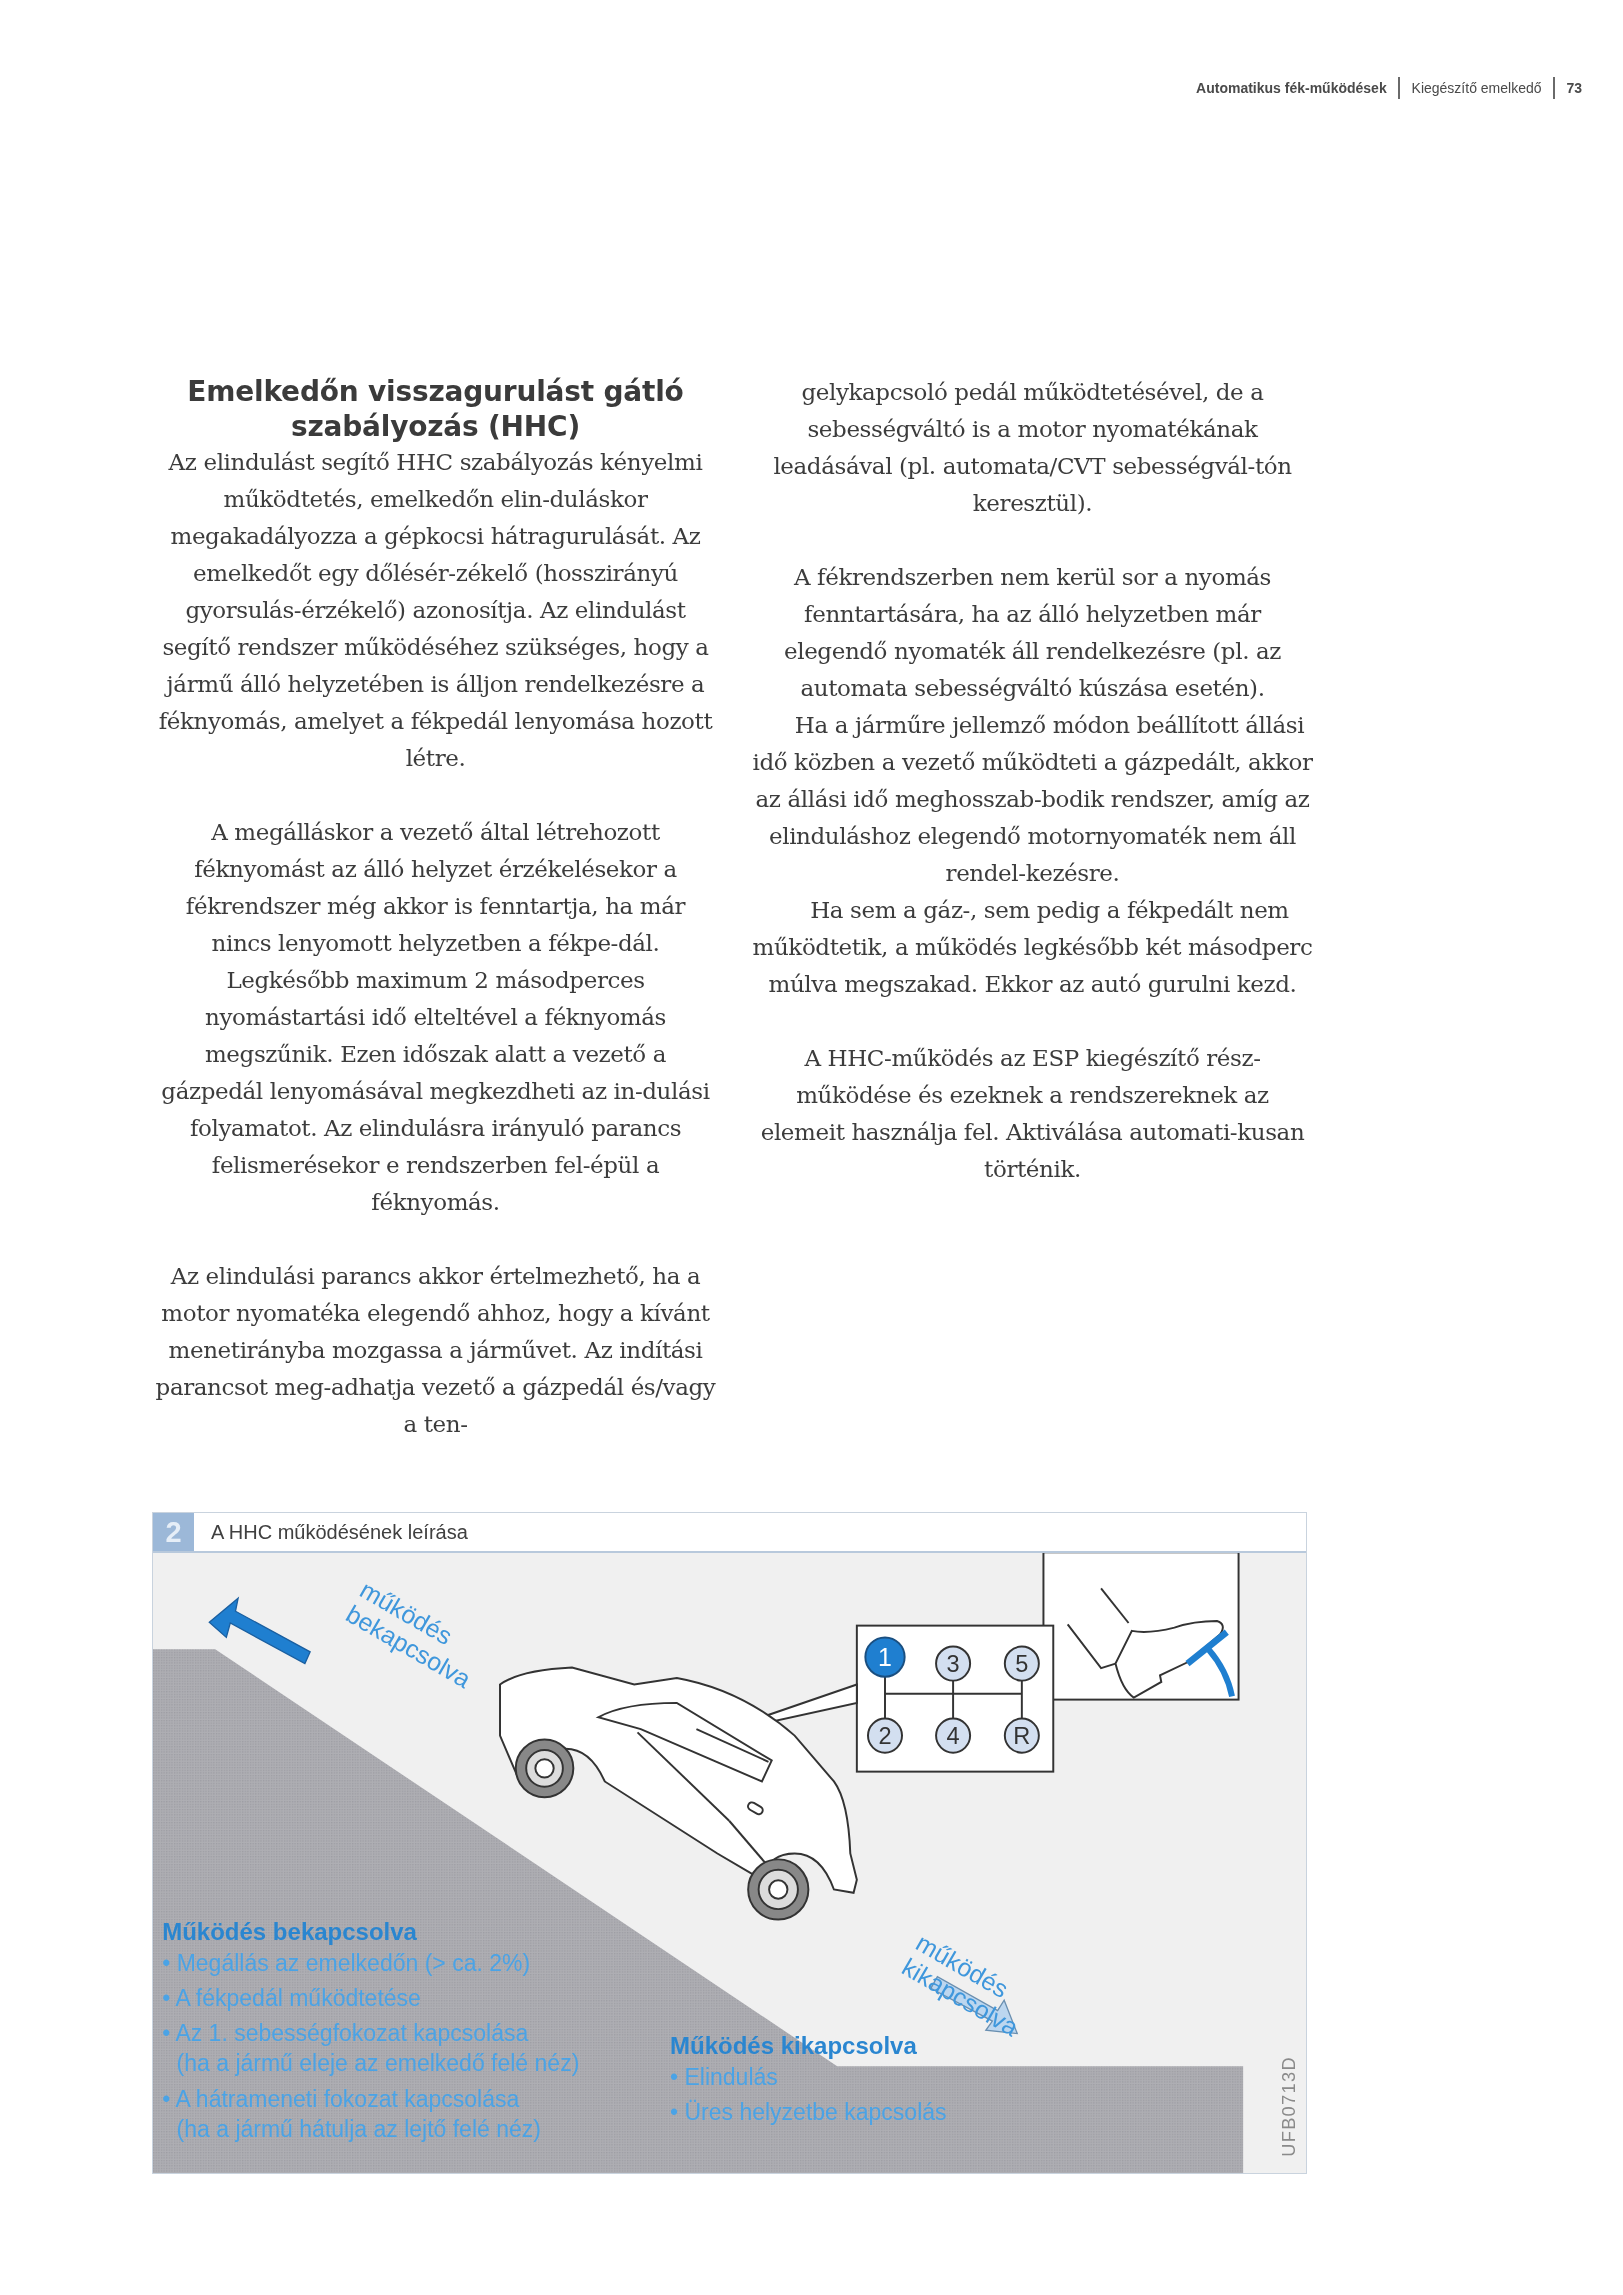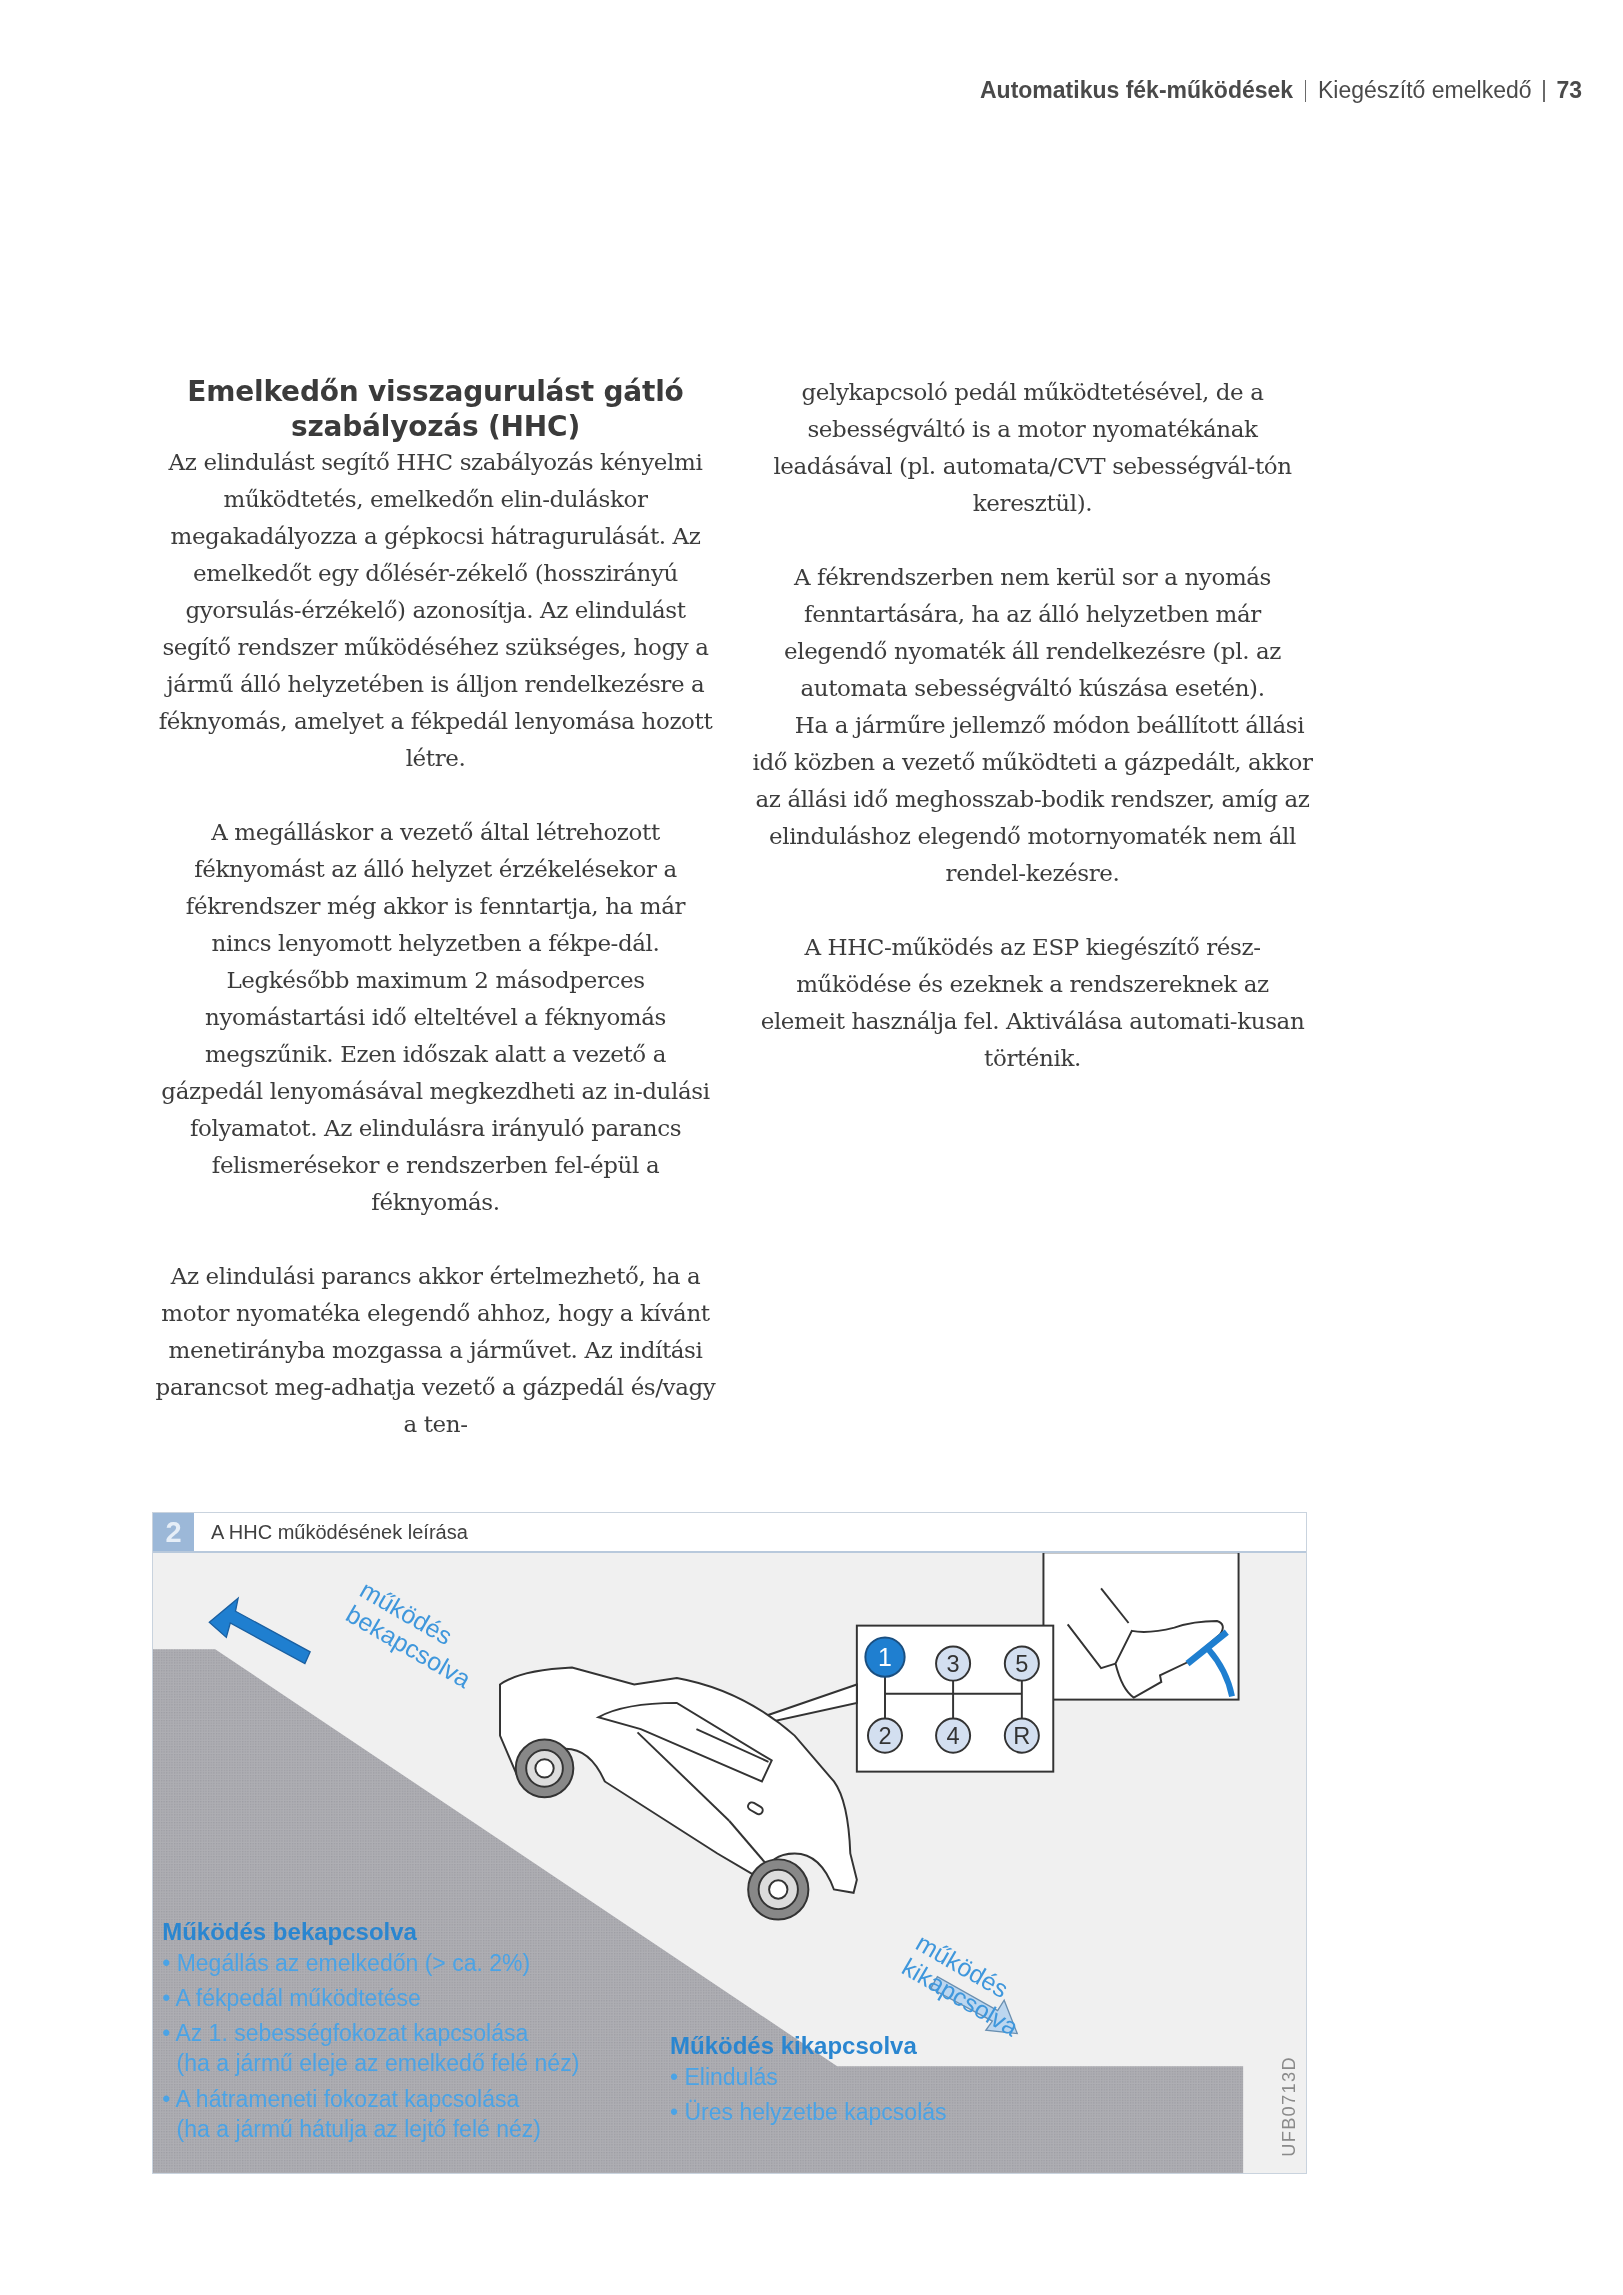--- a/index.html
+++ b/index.html
@@ -7,21 +7,21 @@
     width: 1623px; height: 2295px;
     background: #ffffff;
     position: relative;
     overflow: hidden;
     font-family: "DejaVu Serif", serif;
     color: #3a3a3a;
   }
   .running-header {
     position: absolute; top: 77px; right: 41px;
     font-family: "Liberation Sans", sans-serif;
-    font-size: 23px; color: #4a4a4a;
+    font-size: 14px; color: #4a4a4a;
     display: flex; align-items: center; gap: 11.8px;
   }
   .running-header .b { font-weight: bold; }
   .running-header .sep { width: 1.3px; height: 22px; background: #6a6a6a; display: inline-block; }
 
   .col { position: absolute; width: 563px; text-align: center; }
   .col-left { left: 154px; top: 374px; }
   .col-right { left: 751px; top: 374px; }
 
   h2.section-title {
@@ -99,20 +99,21 @@
   <h2 class="section-title">Emelkedőn visszagurulást gátló szabályozás (HHC)</h2>
   <p class="body">Az elindulást segítő HHC szabályozás kényelmi működtetés, emelkedőn elin-duláskor megakadályozza a gépkocsi hátragurulását. Az emelkedőt egy dőlésér-zékelő (hosszirányú gyorsulás-érzékelő) azonosítja. Az elindulást segítő rendszer működéséhez szükséges, hogy a jármű álló helyzetében is álljon rendelkezésre a féknyomás, amelyet a fékpedál lenyomása hozott létre.</p>
   <p class="body gap">A megálláskor a vezető által létrehozott féknyomást az álló helyzet érzékelésekor a fékrendszer még akkor is fenntartja, ha már nincs lenyomott helyzetben a fékpe-dál. Legkésőbb maximum 2 másodperces nyomástartási idő elteltével a féknyomás megszűnik. Ezen időszak alatt a vezető a gázpedál lenyomásával megkezdheti az in-dulási folyamatot. Az elindulásra irányuló parancs felismerésekor e rendszerben fel-épül a féknyomás.</p>
   <p class="body gap">Az elindulási parancs akkor értelmezhető, ha a motor nyomatéka elegendő ahhoz, hogy a kívánt menetirányba mozgassa a járművet. Az indítási parancsot meg-adhatja vezető a gázpedál és/vagy a ten-</p>
 </div>
 
 <div class="col col-right">
   <p class="body">gelykapcsoló pedál működtetésével, de a sebességváltó is a motor nyomatékának leadásával (pl. automata/CVT sebességvál-tón keresztül).</p>
   <p class="body gap">A fékrendszerben nem kerül sor a nyomás fenntartására, ha az álló helyzetben már elegendő nyomaték áll rendelkezésre (pl. az automata sebességváltó kúszása esetén).</p>
   <p class="body indent">Ha a járműre jellemző módon beállított állási idő közben a vezető működteti a gázpedált, akkor az állási idő meghosszab-bodik rendszer, amíg az elinduláshoz elegendő motornyomaték nem áll rendel-kezésre.</p>
+  <p class="body indent">Ha sem a gáz-, sem pedig a fékpedált nem működtetik, a működés legkésőbb két másodperc múlva megszakad. Ekkor az autó gurulni kezd.</p>
   <p class="body gap">A HHC-működés az ESP kiegészítő rész-működése és ezeknek a rendszereknek az elemeit használja fel. Aktiválása automati-kusan történik.</p>
 </div>
 
 <div class="figure">
   <svg class="fig-svg" width="1153" height="660" viewBox="0 0 1761 1008">
     <defs>
       <pattern id="dots" width="4" height="4" patternUnits="userSpaceOnUse">
         <rect width="4" height="4" fill="#aeaeb3"></rect>
         <rect width="2" height="2" fill="#9d9da3"></rect>
       </pattern>

